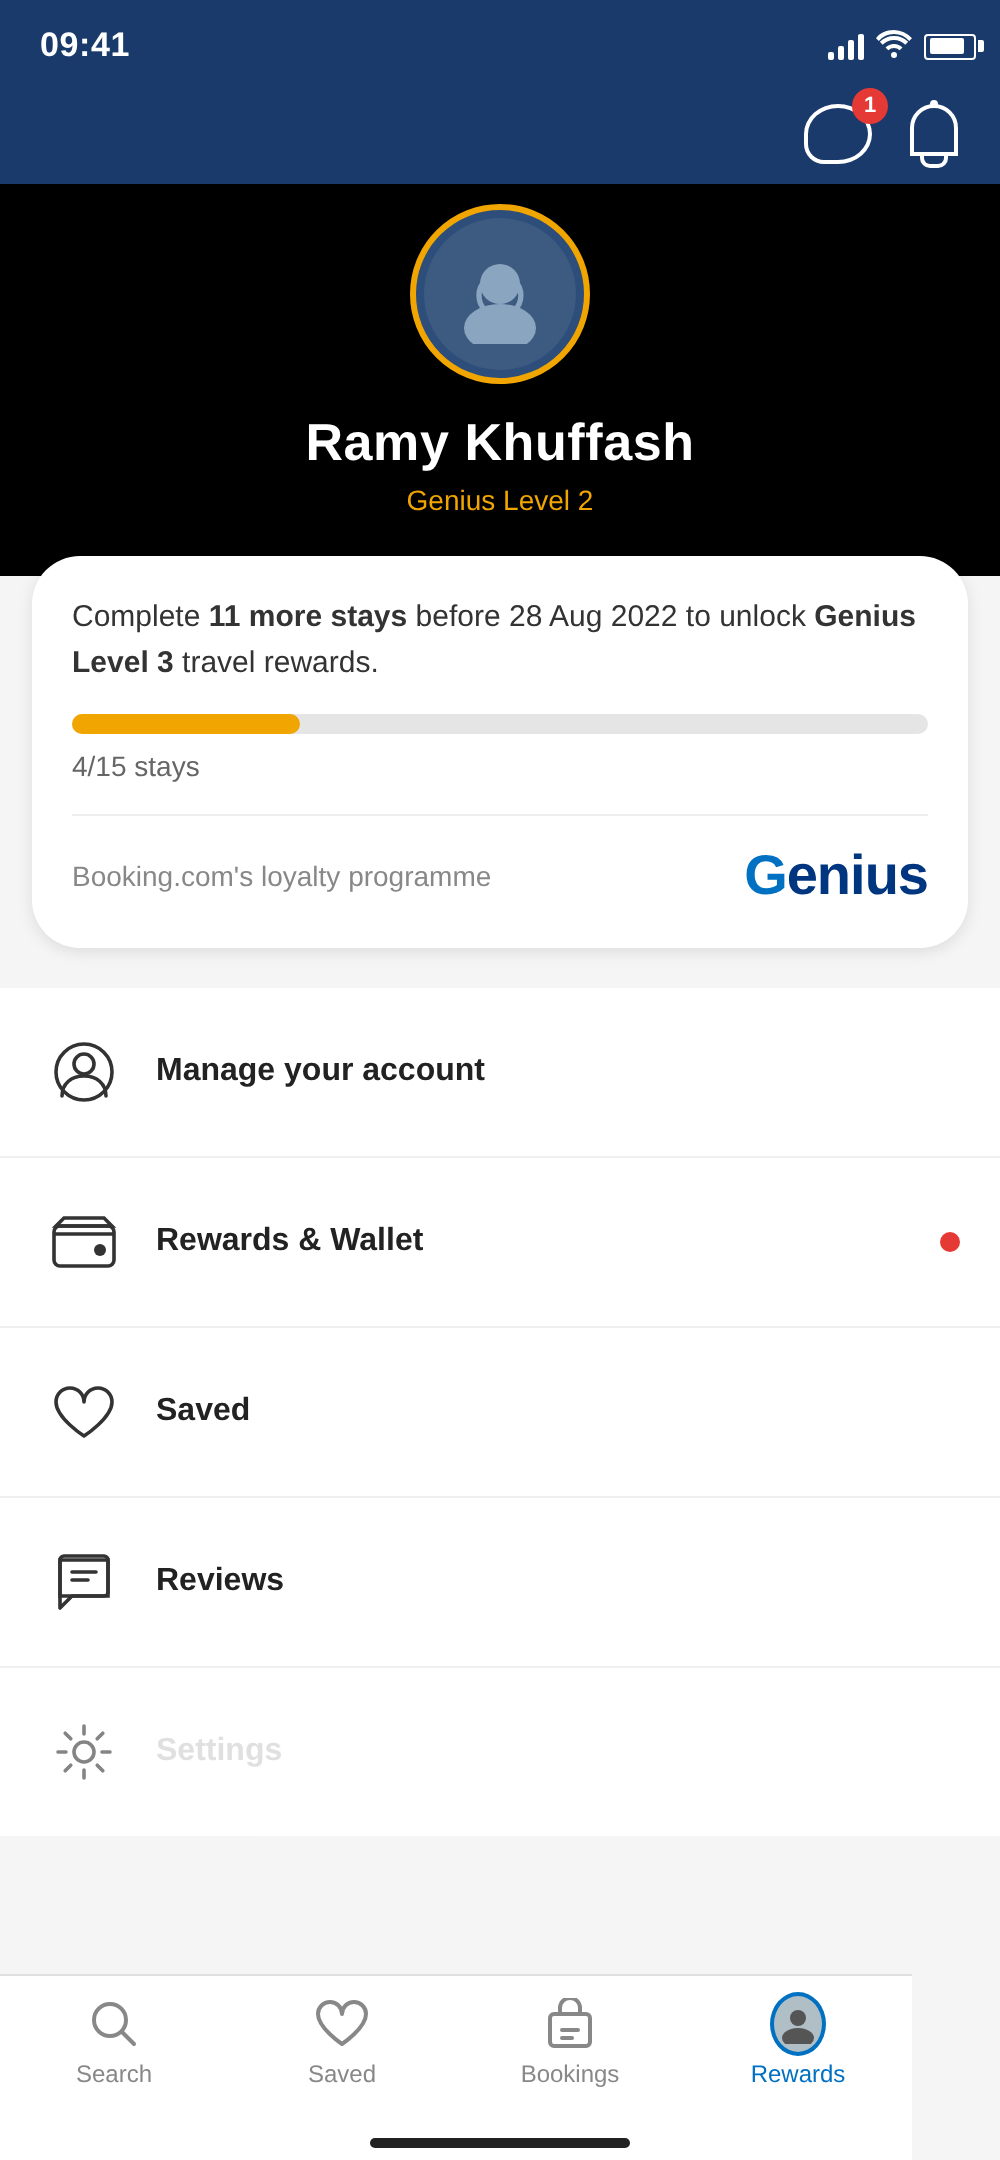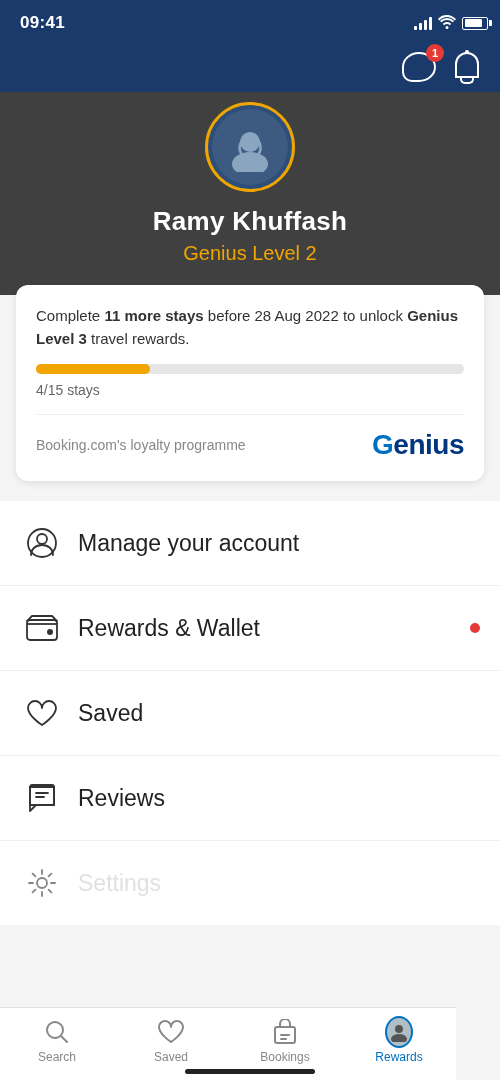--- a/index.html
+++ b/index.html
@@ -146,21 +146,21 @@
       left: 50%;
       transform: translateX(-50%);
       width: 4px;
       height: 4px;
       background: white;
       border-radius: 50%;
     }
 
     
     .profile-section {
-      background: #404040;
+      background: #000000;
       display: flex;
       flex-direction: column;
       align-items: center;
       padding: 10px 20px 30px;
     }
     .avatar-wrap {
       width: 90px;
       height: 90px;
       border-radius: 50%;
       border: 3px solid #f0a500;
@@ -185,29 +185,29 @@
     }
     .user-name {
       color: white;
       font-size: 26px;
       font-weight: 700;
       margin-bottom: 5px;
       letter-spacing: 0.3px;
     }
     .genius-level {
       color: #f0a500;
-      font-size: 20px;
+      font-size: 14px;
       font-weight: 500;
     }
 
     
     .progress-card {
       background: white;
       margin: 0 16px;
-      border-radius: 12px;
+      border-radius: 24px;
       padding: 20px;
       box-shadow: 0 2px 8px rgba(0,0,0,0.1);
       position: relative;
       top: -10px;
     }
     .progress-text {
       font-size: 15px;
       color: #333;
       line-height: 1.5;
       margin-bottom: 14px;
@@ -270,23 +270,23 @@
     .menu-icon {
       width: 44px;
       height: 44px;
       display: flex;
       align-items: center;
       justify-content: center;
       margin-right: 14px;
       flex-shrink: 0;
     }
     .menu-label {
-      font-size: 23px;
+      font-size: 16px;
       color: #222;
-      font-weight: 400;
+      font-weight: 700;
     }
     .menu-dot {
       position: absolute;
       right: 20px;
       width: 10px;
       height: 10px;
       background: #e53935;
       border-radius: 50%;
     }
 
@@ -294,21 +294,21 @@
     .bottom-nav {
       position: fixed;
       bottom: 0;
       left: 0;
       width: 456px;
       background: white;
       border-top: 1px solid #e0e0e0;
       display: flex;
       justify-content: space-around;
       align-items: flex-start;
-      padding: 10px 0 16px;
+      padding: 10px 0 36px;
       z-index: 100;
     }
     .nav-item {
       display: flex;
       flex-direction: column;
       align-items: center;
       gap: 4px;
       cursor: pointer;
       min-width: 70px;
     }

